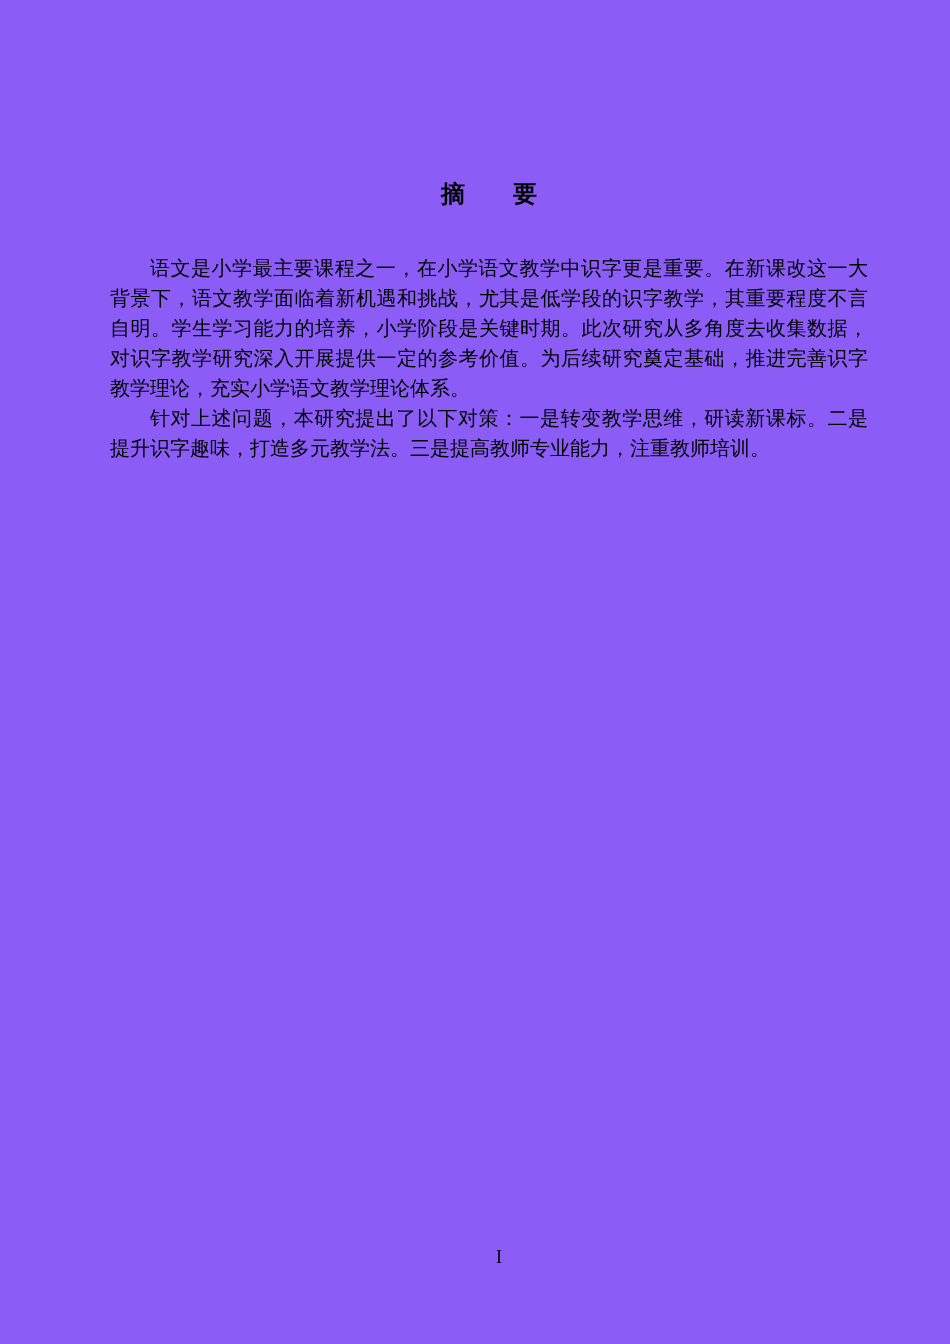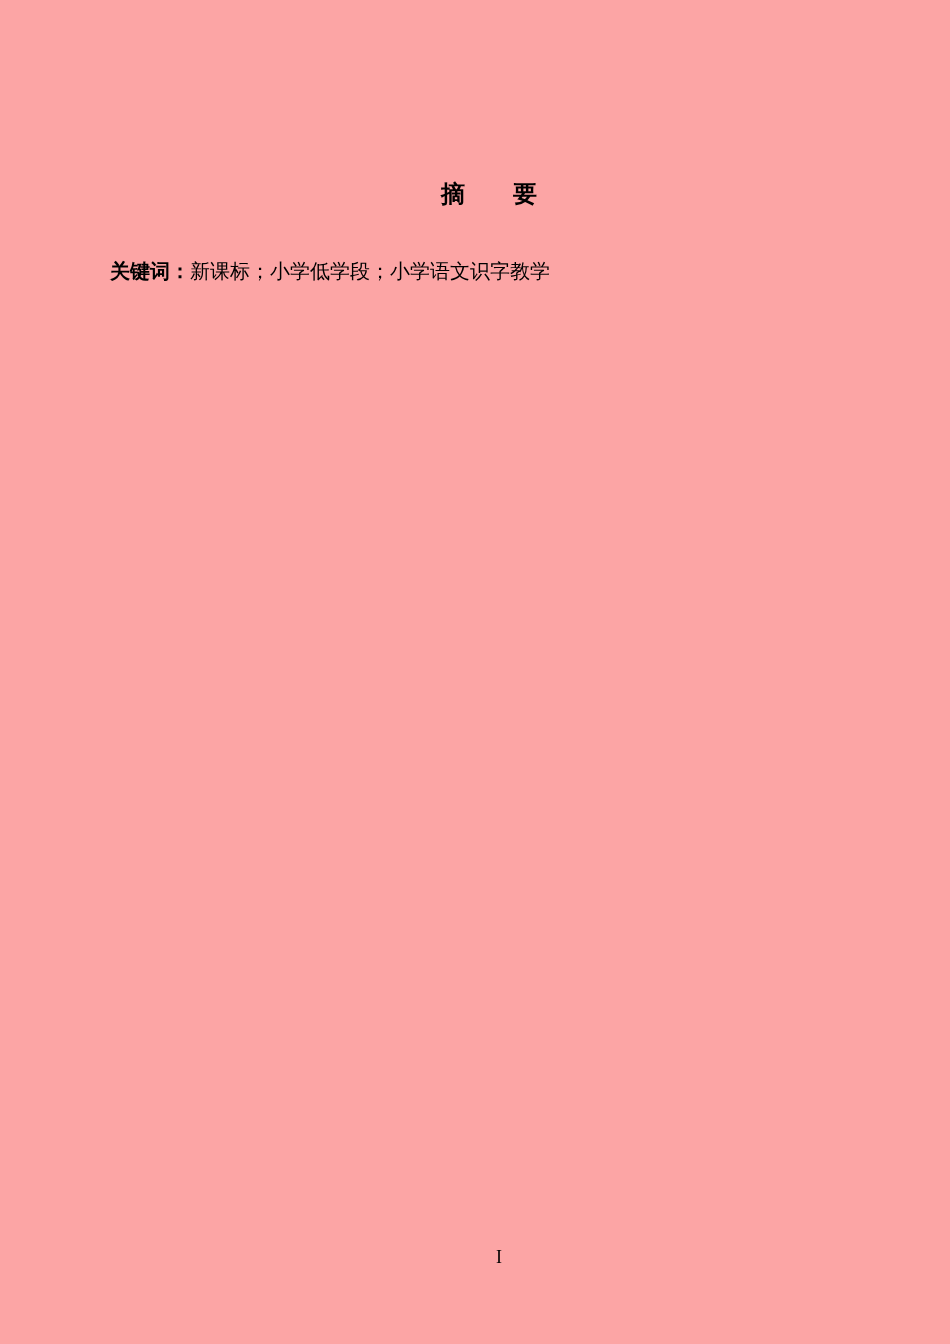--- a/index.html
+++ b/index.html
@@ -4,21 +4,21 @@
   <style>
     html, body {
       margin: 0;
       padding: 0;
       background: #ffffff;
     }
     .page {
       position: relative;
       width: 950px;
       height: 1344px;
-      background: #fca5a5;
+      background: #8b5cf6;
       color: #000000;
       font-family: "Liberation Serif", "DejaVu Serif", serif;
       overflow: hidden;
     }
     .content {
       position: absolute;
       left: 110px;
       top: 182px;
       width: 758px;
     }
@@ -63,19 +63,18 @@
       font-family: "Liberation Serif", "DejaVu Serif", serif;
     }
   </style>
 </head>
 <body>
 
 <div class="page">
   <div class="content">
     <div class="doc-title">摘　　要</div>
     <div class="body-text">
-    </div>
-    <div class="keywords-line">
-      <span class="keywords-label">关键词：</span><span>新课标；小学低学段；小学语文识字教学</span>
+      <p>语文是小学最主要课程之一，在小学语文教学中识字更是重要。在新课改这一大背景下，语文教学面临着新机遇和挑战，尤其是低学段的识字教学，其重要程度不言自明。学生学习能力的培养，小学阶段是关键时期。此次研究从多角度去收集数据，对识字教学研究深入开展提供一定的参考价值。为后续研究奠定基础，推进完善识字教学理论，充实小学语文教学理论体系。</p>
+      <p>针对上述问题，本研究提出了以下对策：一是转变教学思维，研读新课标。二是提升识字趣味，打造多元教学法。三是提高教师专业能力，注重教师培训。</p>
     </div>
   </div>
   <div class="page-number">I</div>
 </div>
 
 </body></html>

